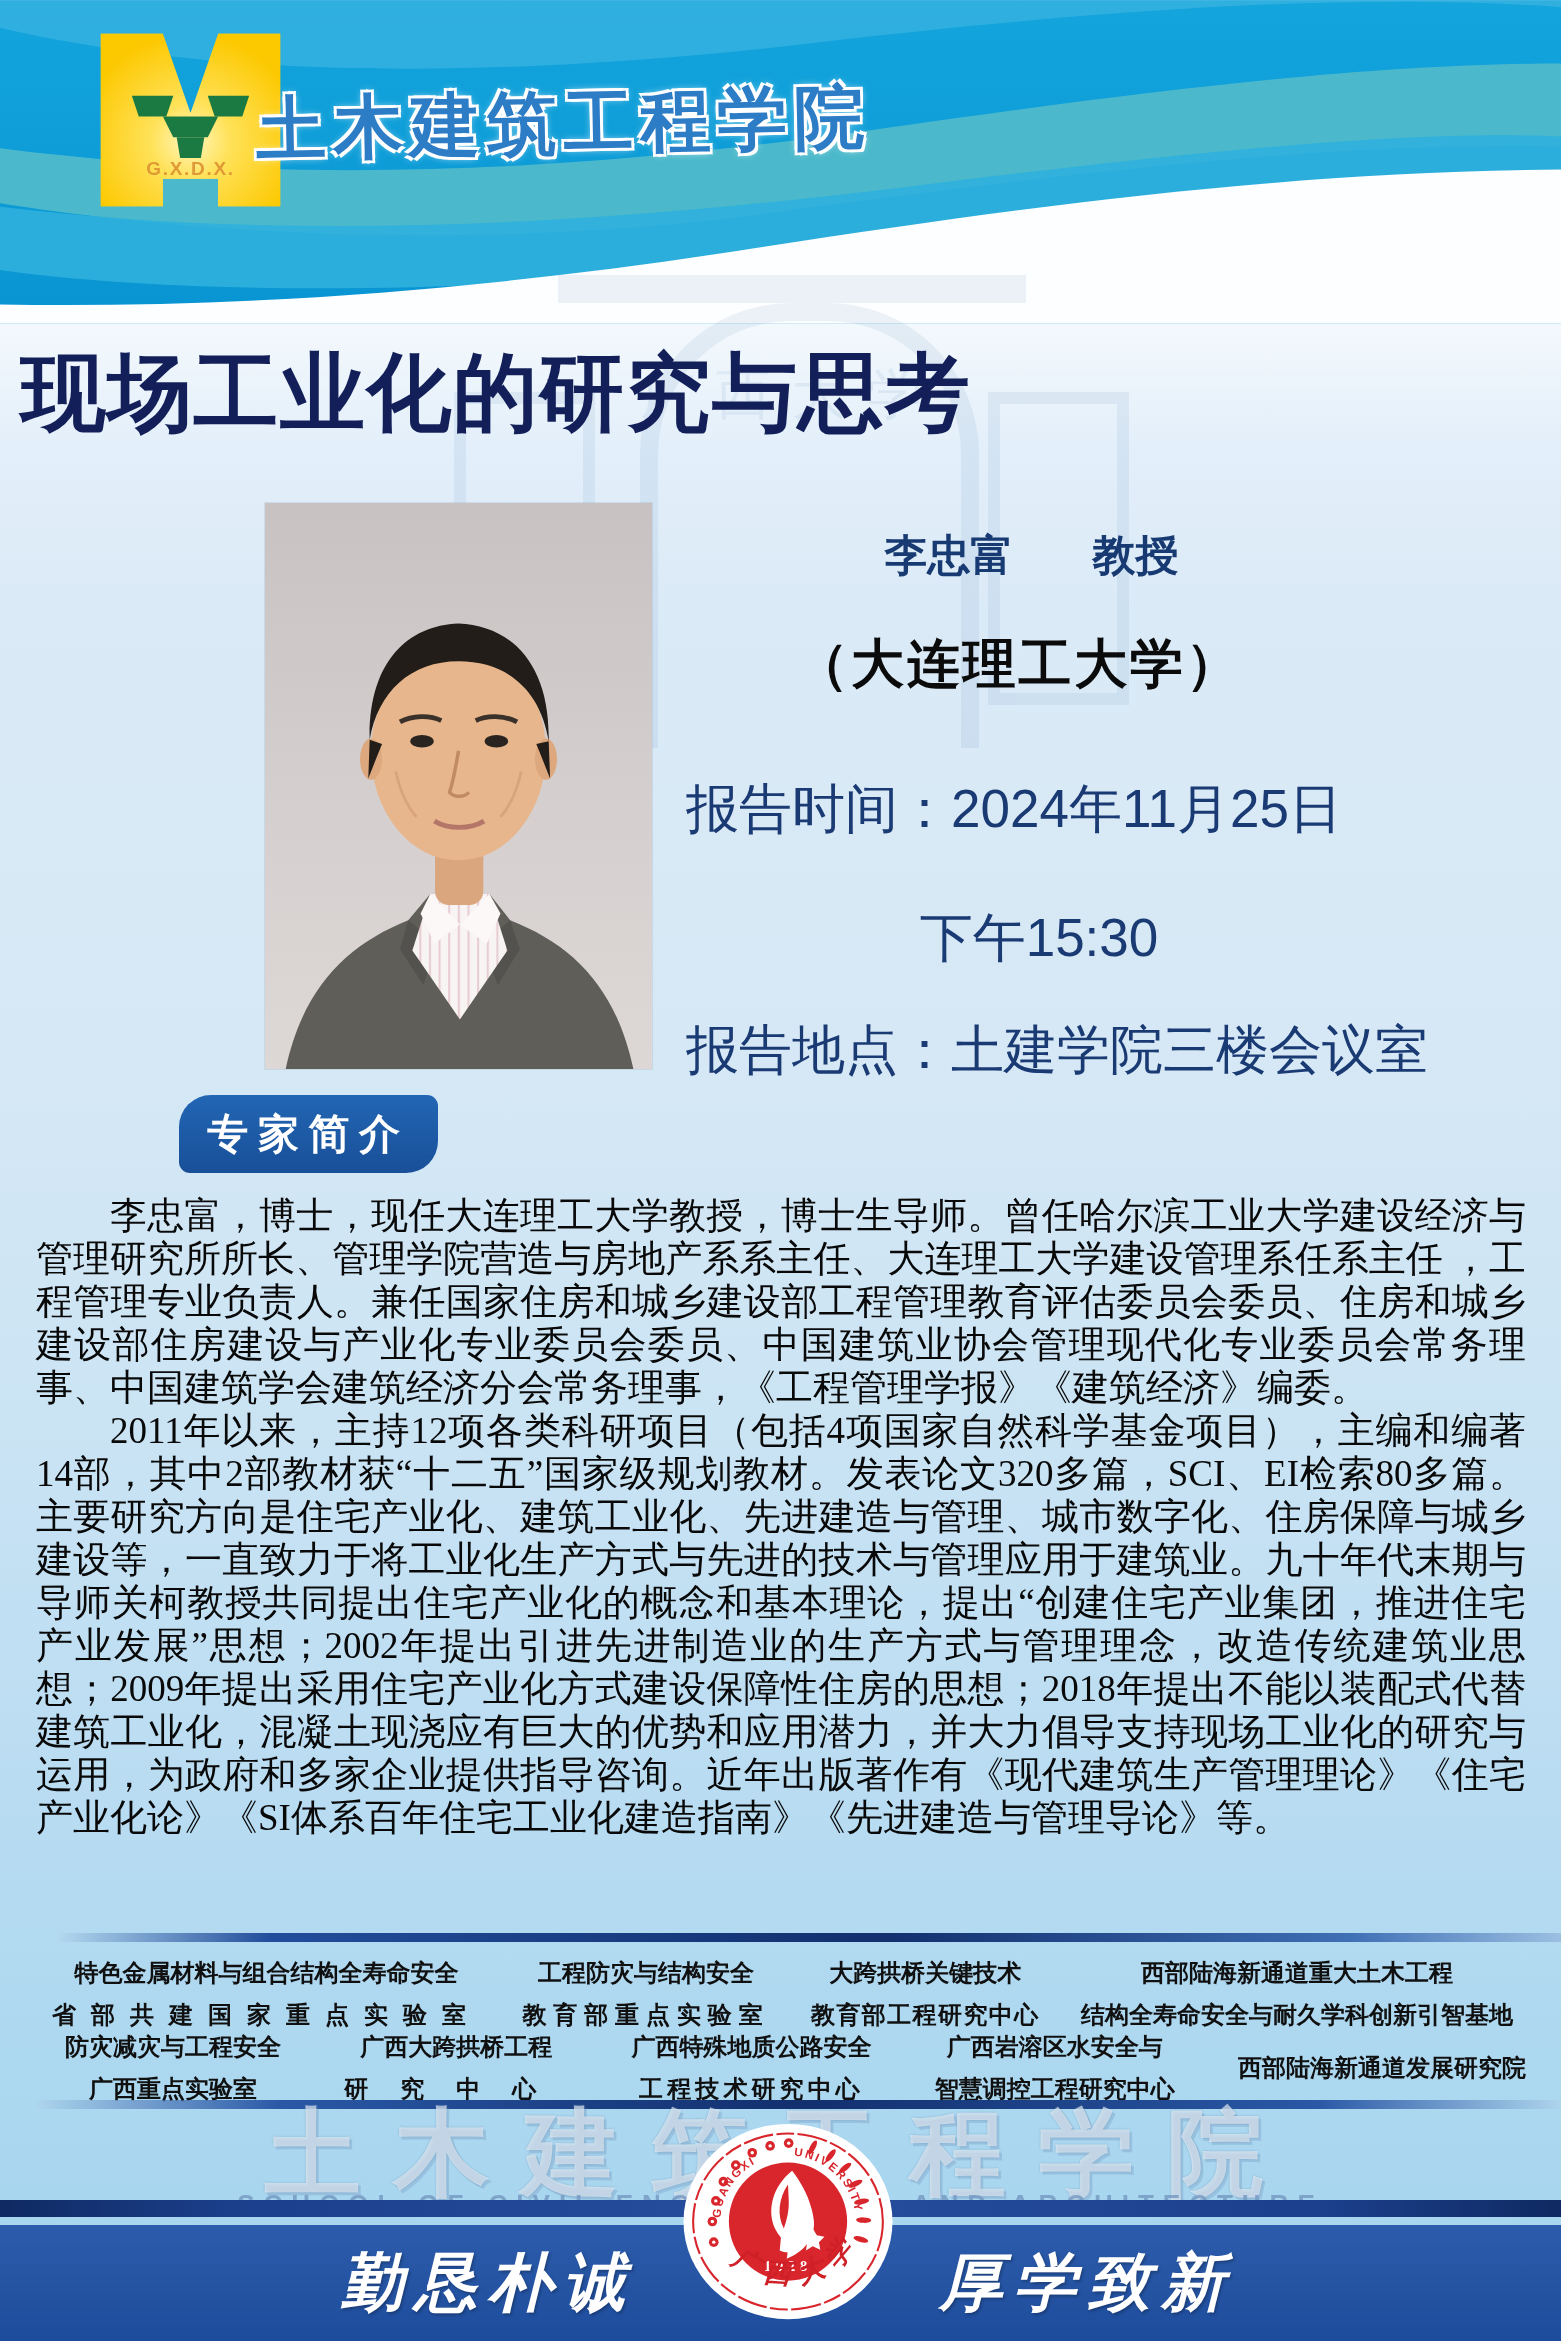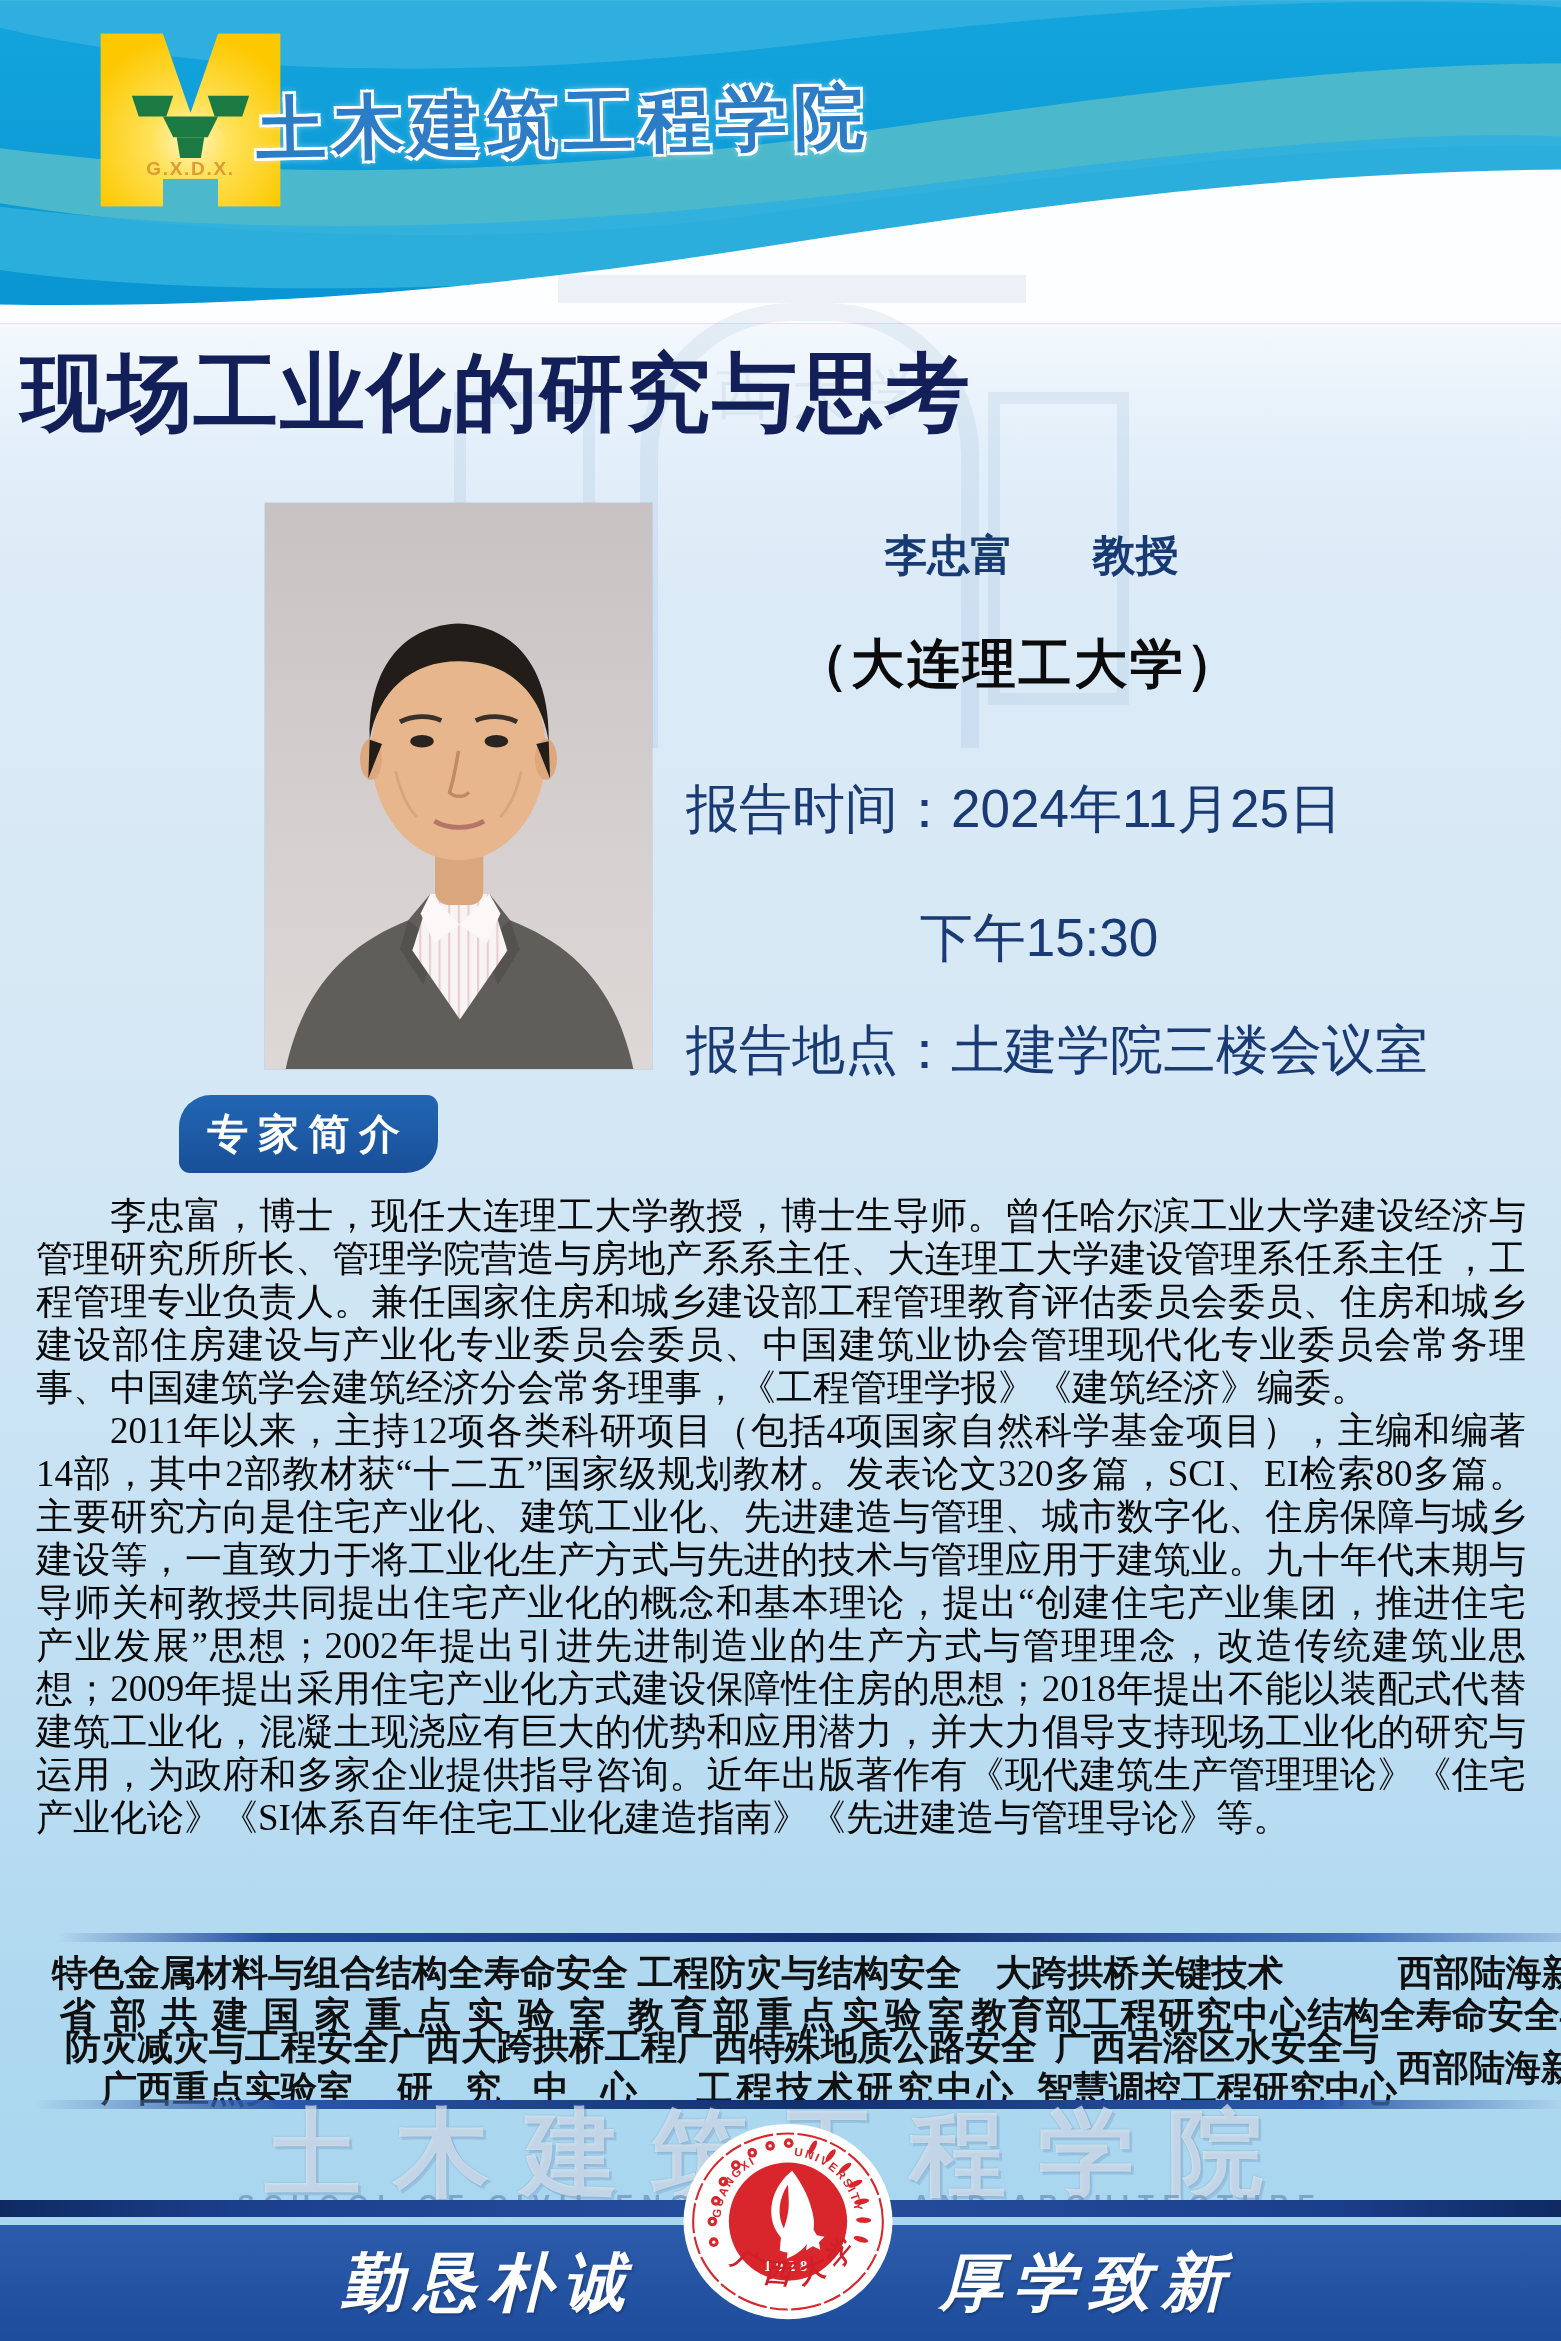--- a/index.html
+++ b/index.html
@@ -59,21 +59,21 @@
   
   .divider{height:9px;}
   .divider-top{left:59px;top:1933px;width:1503px;
     background:linear-gradient(90deg,rgba(180,205,230,.15),#224d9b 14%,#122f6e 55%,#3f6fb5 86%,#9cc0e2);}
   .divider-bottom{left:36px;top:2100px;width:1526px;
     background:linear-gradient(90deg,rgba(180,205,230,.2),#2a58a6 16%,#122f6e 50%,#2a58a6 84%,rgba(180,205,230,.25));}
   .labs{display:flex;justify-content:space-between;}
   .labs-row1{left:52px;top:1955px;width:1461px;}
   .labs-row2{left:65px;top:2029px;width:1461px;}
   .lab{display:flex;flex-direction:column;justify-content:flex-start;gap:5.5px;
-    font-family:"Liberation Serif",serif;font-weight:bold;font-size:36px;line-height:36px;color:#101010;text-align:center;}
+    font-family:"Liberation Serif",serif;font-weight:bold;font-size:24px;line-height:36px;color:#101010;text-align:center;}
   .lab span{white-space:nowrap;}
   .labs-row1 .lab:nth-child(1) .l2{letter-spacing:15px;}
   .labs-row1 .lab:nth-child(2) .l2{letter-spacing:6.9px;}
   .labs-row1 .lab:nth-child(3) .l2{letter-spacing:1.4px;}
   .labs-row2 .lab:nth-child(2) .l2{letter-spacing:32px;}
   .labs-row2 .lab:nth-child(3) .l2{letter-spacing:4.1px;}
   .lab.single{justify-content:center;}
   
   .wm-cn{left:0;top:2090px;width:1561px;text-align:center;font-weight:900;font-size:96px;
     letter-spacing:33px;color:rgba(255,255,255,.55);text-shadow:0 0 2.1px rgba(95,135,175,.55),2.8px 2.8px 0 rgba(120,155,195,.35);white-space:nowrap;}

